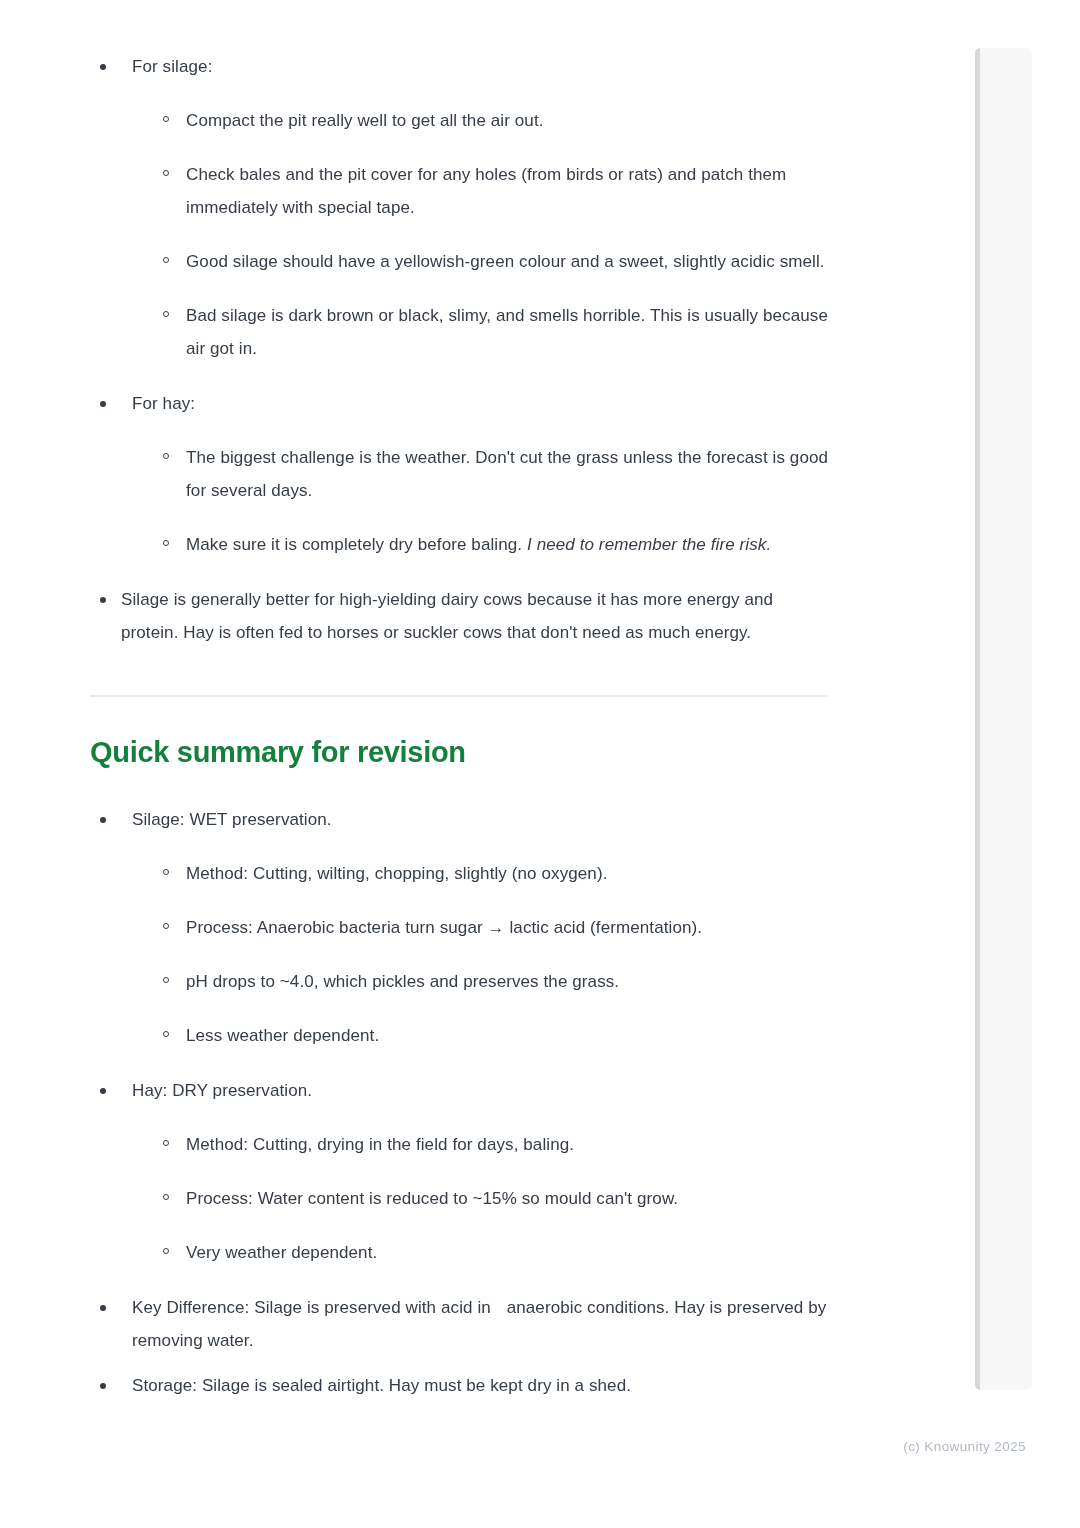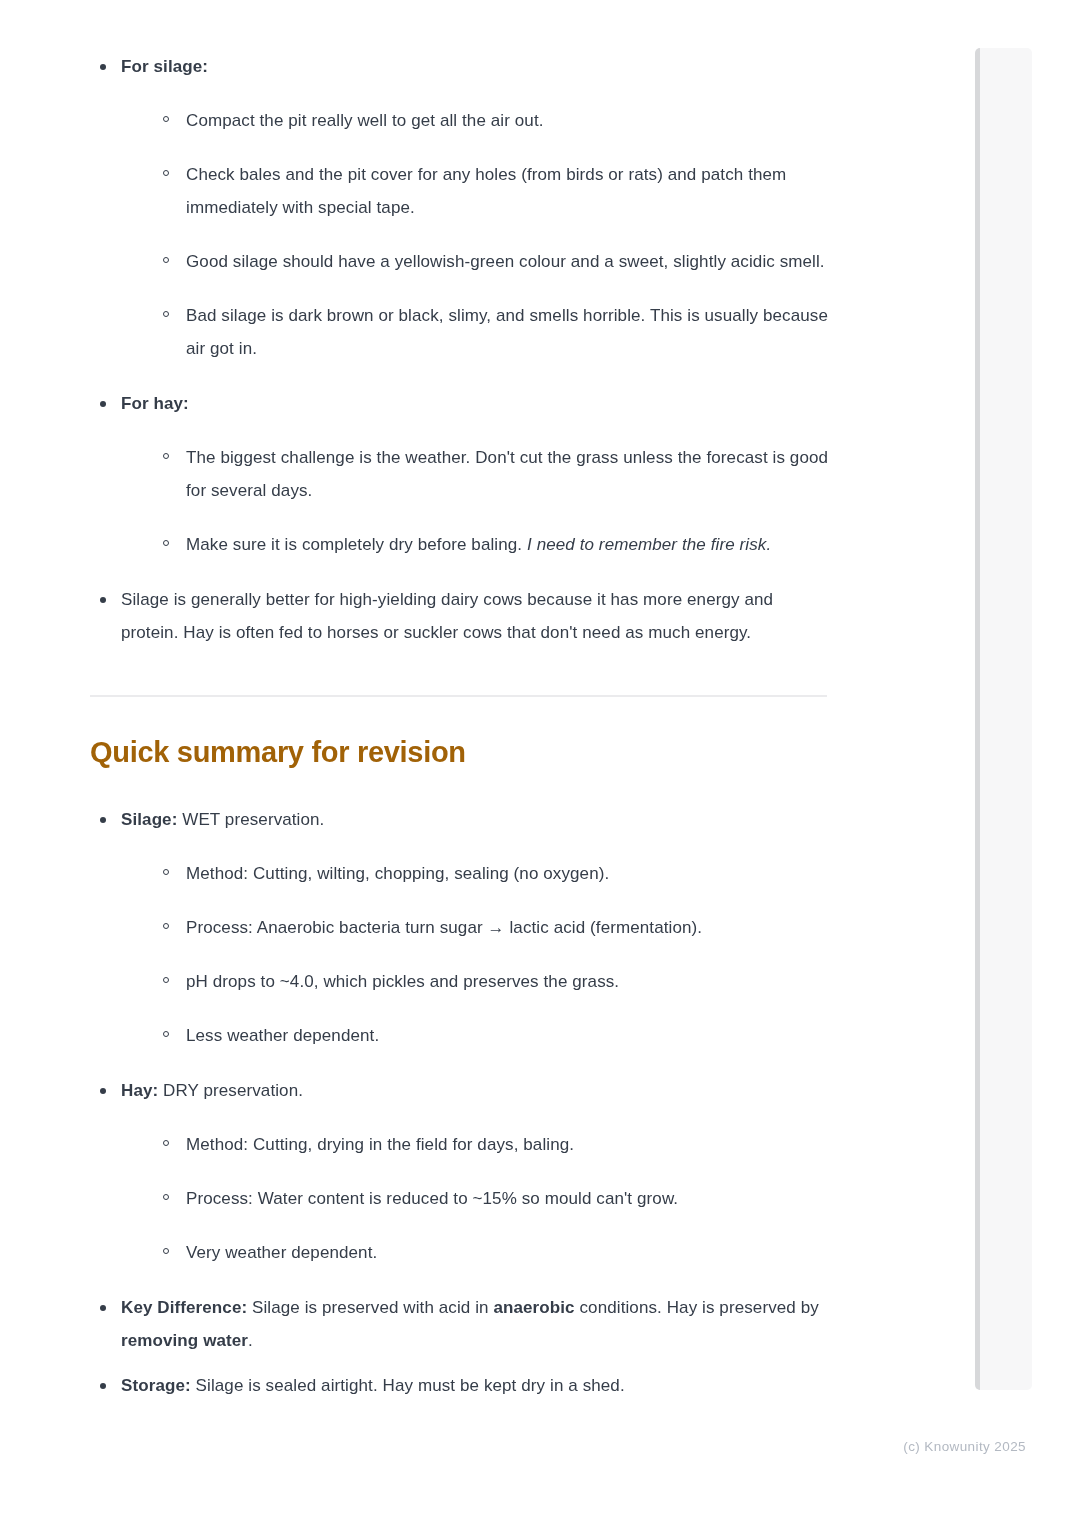--- a/index.html
+++ b/index.html
@@ -25,30 +25,30 @@
   .sublist { margin-left: 33px; margin-top: 12px; }
   .li.l2 { padding-left: 32px; margin-top: 21px; }
   .li.l2 > .marker {
     position: absolute; left: 9px; top: 12px;
     width: 6px; height: 6px; border-radius: 50%;
     border: 1.6px solid #353d49; background: transparent;
   }
   .li:last-child { margin-bottom: 0; }
   .group-gap { height: 10px; }
 
-  .bold { font-weight: 700; }
+  .bold { font-weight: 400; margin-left: 11px; }
   .it { font-style: italic; }
 
   .divider {
     height: 2px; background: #ebebed; border: none;
     margin: 46px 0 0 0; width: 737px;
   }
 
   .summary-heading {
-    font-size: 29px; font-weight: 700; color: #a16207;
+    font-size: 29px; font-weight: 700; color: #15803d;
     letter-spacing: -0.3px; line-height: 34px;
     margin: 38px 0 34px 0;
   }
 
   .scrollbar {
     position: absolute; left: 975px; top: 48px; width: 57px; height: 1342px;
     background: #f7f7f8; border-left: 5px solid #d7d8da;
     border-radius: 5px;
   }
 
@@ -116,21 +116,21 @@
 
     <h2 class="summary-heading">Quick summary for revision</h2>
 
 
     <div class="li l1">
       <span class="marker"></span>
       <div><span class="bold">Silage:</span><span> WET preservation.</span></div>
       <div class="sublist">
         <div class="li l2">
           <span class="marker"></span>
-          <div>Method: Cutting, wilting, chopping, sealing (no oxygen).</div>
+          <div>Method: Cutting, wilting, chopping, slightly (no oxygen).</div>
         </div>
         <div class="li l2">
           <span class="marker"></span>
           <div>Process: Anaerobic bacteria turn sugar → lactic acid (fermentation).</div>
         </div>
         <div class="li l2">
           <span class="marker"></span>
           <div>pH drops to ~4.0, which pickles and preserves the grass.</div>
         </div>
         <div class="li l2">

